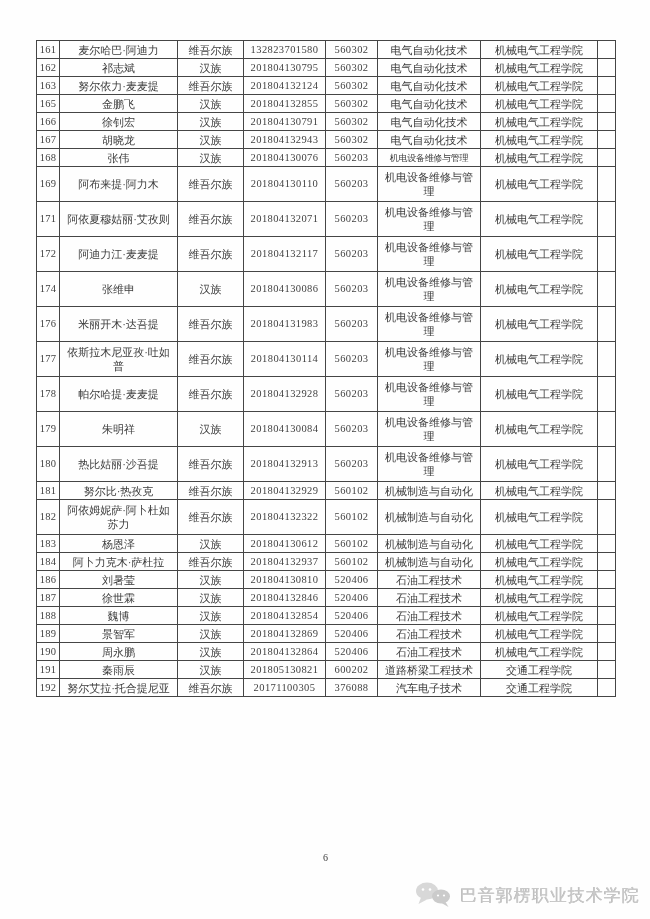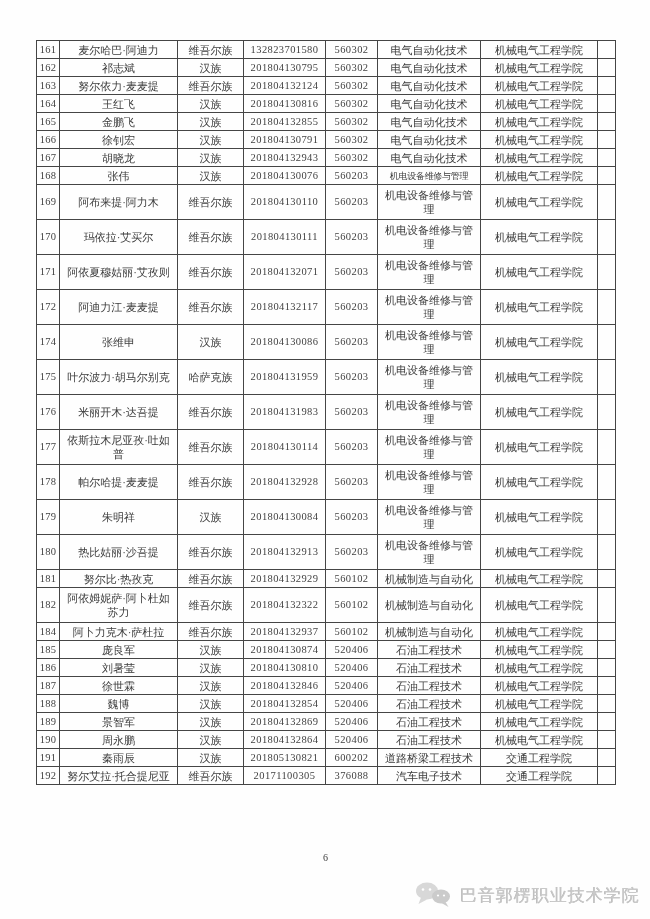--- a/index.html
+++ b/index.html
@@ -101,30 +101,20 @@
           <td class="c-no">163</td>
           <td class="c-name">努尔依力·麦麦提</td>
           <td class="c-eth">维吾尔族</td>
           <td class="c-id">201804132124</td>
           <td class="c-code">560302</td>
           <td class="c-major"><span class="major-inner">电气自动化技术</span></td>
           <td class="c-college">机械电气工程学院</td>
           <td class="c-blank"></td>
         </tr>
         <tr>
-          <td class="c-no">164</td>
-          <td class="c-name">王红飞</td>
-          <td class="c-eth">汉族</td>
-          <td class="c-id">201804130816</td>
-          <td class="c-code">560302</td>
-          <td class="c-major"><span class="major-inner">电气自动化技术</span></td>
-          <td class="c-college">机械电气工程学院</td>
-          <td class="c-blank"></td>
-        </tr>
-        <tr>
           <td class="c-no">165</td>
           <td class="c-name">金鹏飞</td>
           <td class="c-eth">汉族</td>
           <td class="c-id">201804132855</td>
           <td class="c-code">560302</td>
           <td class="c-major"><span class="major-inner">电气自动化技术</span></td>
           <td class="c-college">机械电气工程学院</td>
           <td class="c-blank"></td>
         </tr>
         <tr>
@@ -161,30 +151,20 @@
           <td class="c-no">169</td>
           <td class="c-name">阿布来提·阿力木</td>
           <td class="c-eth">维吾尔族</td>
           <td class="c-id">201804130110</td>
           <td class="c-code">560203</td>
           <td class="c-major"><span class="major-inner">机电设备维修与管理</span></td>
           <td class="c-college">机械电气工程学院</td>
           <td class="c-blank"></td>
         </tr>
         <tr class="tall">
-          <td class="c-no">170</td>
-          <td class="c-name">玛依拉·艾买尔</td>
-          <td class="c-eth">维吾尔族</td>
-          <td class="c-id">201804130111</td>
-          <td class="c-code">560203</td>
-          <td class="c-major"><span class="major-inner">机电设备维修与管理</span></td>
-          <td class="c-college">机械电气工程学院</td>
-          <td class="c-blank"></td>
-        </tr>
-        <tr class="tall">
           <td class="c-no">171</td>
           <td class="c-name">阿依夏穆姑丽·艾孜则</td>
           <td class="c-eth">维吾尔族</td>
           <td class="c-id">201804132071</td>
           <td class="c-code">560203</td>
           <td class="c-major"><span class="major-inner">机电设备维修与管理</span></td>
           <td class="c-college">机械电气工程学院</td>
           <td class="c-blank"></td>
         </tr>
         <tr class="tall">
@@ -195,30 +175,20 @@
           <td class="c-code">560203</td>
           <td class="c-major"><span class="major-inner">机电设备维修与管理</span></td>
           <td class="c-college">机械电气工程学院</td>
           <td class="c-blank"></td>
         </tr>
         <tr class="tall">
           <td class="c-no">174</td>
           <td class="c-name">张维申</td>
           <td class="c-eth">汉族</td>
           <td class="c-id">201804130086</td>
-          <td class="c-code">560203</td>
-          <td class="c-major"><span class="major-inner">机电设备维修与管理</span></td>
-          <td class="c-college">机械电气工程学院</td>
-          <td class="c-blank"></td>
-        </tr>
-        <tr class="tall">
-          <td class="c-no">175</td>
-          <td class="c-name">叶尔波力·胡马尔别克</td>
-          <td class="c-eth">哈萨克族</td>
-          <td class="c-id">201804131959</td>
           <td class="c-code">560203</td>
           <td class="c-major"><span class="major-inner">机电设备维修与管理</span></td>
           <td class="c-college">机械电气工程学院</td>
           <td class="c-blank"></td>
         </tr>
         <tr class="tall">
           <td class="c-no">176</td>
           <td class="c-name">米丽开木·达吾提</td>
           <td class="c-eth">维吾尔族</td>
           <td class="c-id">201804131983</td>
@@ -281,36 +251,36 @@
           <td class="c-no">182</td>
           <td class="c-name">阿依姆妮萨·阿卜杜如苏力</td>
           <td class="c-eth">维吾尔族</td>
           <td class="c-id">201804132322</td>
           <td class="c-code">560102</td>
           <td class="c-major"><span class="major-inner">机械制造与自动化</span></td>
           <td class="c-college">机械电气工程学院</td>
           <td class="c-blank"></td>
         </tr>
         <tr>
+          <td class="c-no">183</td>
+          <td class="c-name">杨恩泽</td>
+          <td class="c-eth">汉族</td>
+          <td class="c-id">201804130612</td>
+          <td class="c-code">560102</td>
+          <td class="c-major"><span class="major-inner">机械制造与自动化</span></td>
+          <td class="c-college">机械电气工程学院</td>
+          <td class="c-blank"></td>
+        </tr>
+        <tr>
           <td class="c-no">184</td>
           <td class="c-name">阿卜力克木·萨杜拉</td>
           <td class="c-eth">维吾尔族</td>
           <td class="c-id">201804132937</td>
           <td class="c-code">560102</td>
           <td class="c-major"><span class="major-inner">机械制造与自动化</span></td>
-          <td class="c-college">机械电气工程学院</td>
-          <td class="c-blank"></td>
-        </tr>
-        <tr>
-          <td class="c-no">185</td>
-          <td class="c-name">庞良军</td>
-          <td class="c-eth">汉族</td>
-          <td class="c-id">201804130874</td>
-          <td class="c-code">520406</td>
-          <td class="c-major"><span class="major-inner">石油工程技术</span></td>
           <td class="c-college">机械电气工程学院</td>
           <td class="c-blank"></td>
         </tr>
         <tr>
           <td class="c-no">186</td>
           <td class="c-name">刘暑莹</td>
           <td class="c-eth">汉族</td>
           <td class="c-id">201804130810</td>
           <td class="c-code">520406</td>
           <td class="c-major"><span class="major-inner">石油工程技术</span></td>

